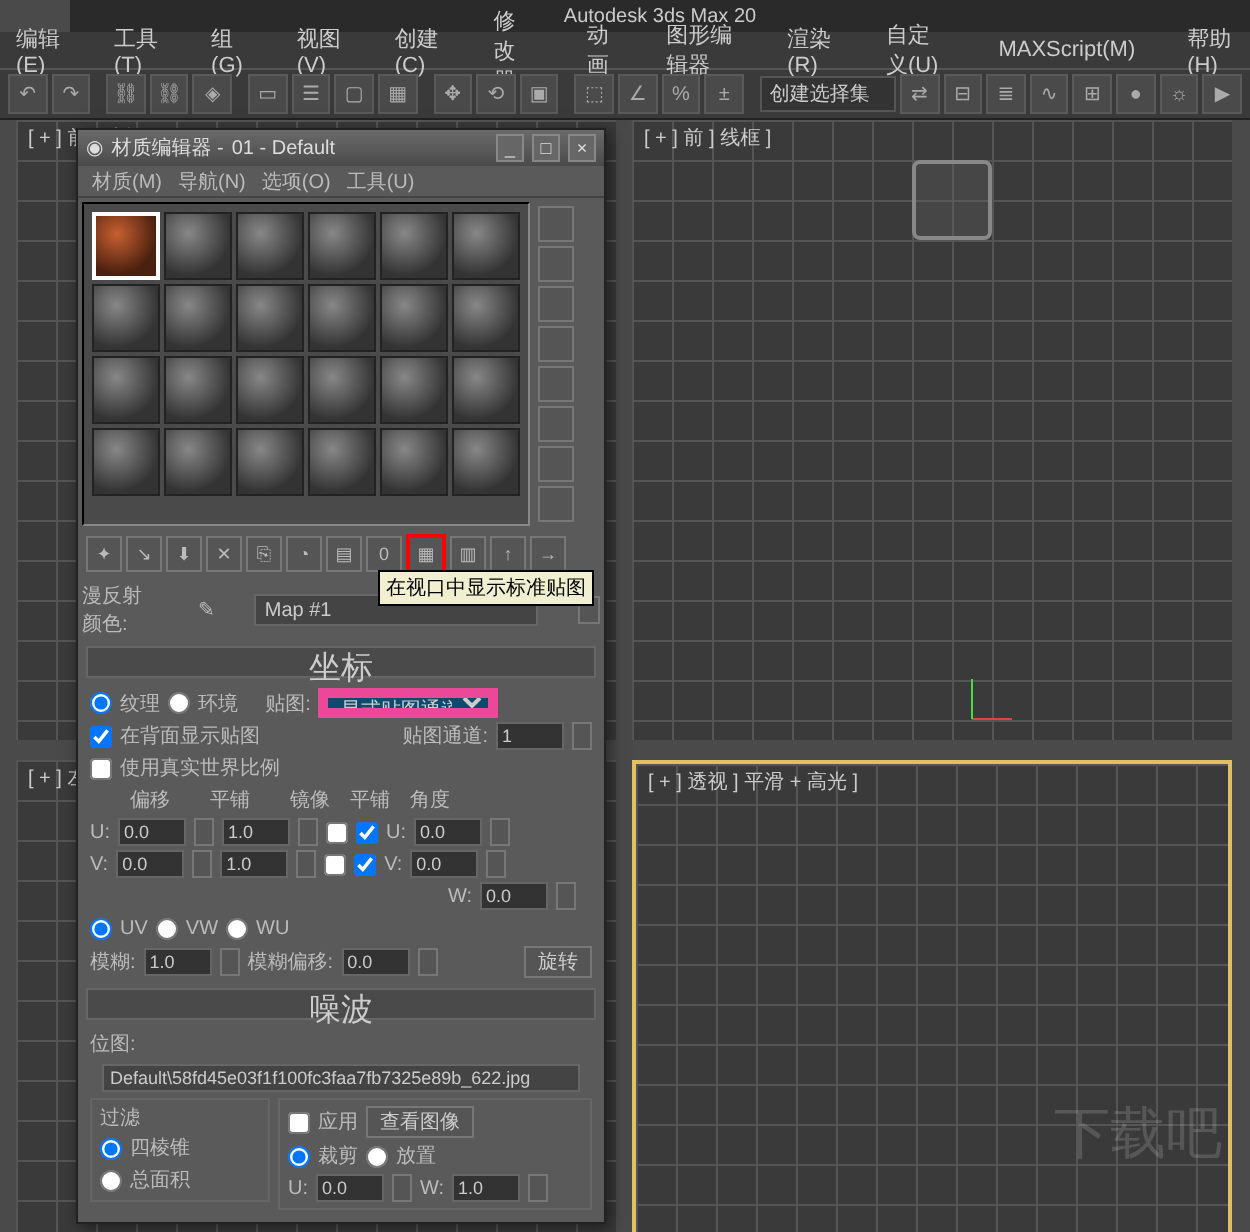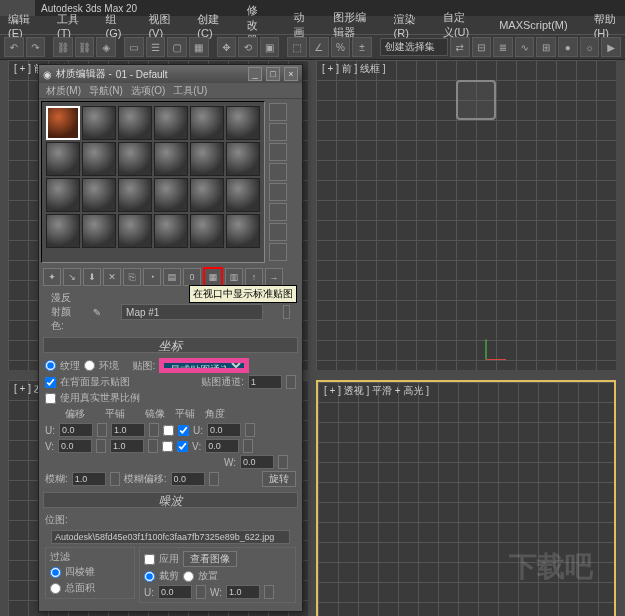--- a/index.html
+++ b/index.html
@@ -1,19 +1,19 @@
 <!DOCTYPE html>
 <html><head>
 <meta charset="utf-8">
 <style>
 * { margin: 0; padding: 0; box-sizing: border-box; font-family: "Microsoft YaHei", sans-serif; }
 body { background: #4a4a4a; width: 625px; height: 616px; overflow: hidden; position: relative; color: #bbb; font-size: 11px; }
 
 
-.titlebar { height: 16px; background: #2a2a2a; display: flex; align-items: center; justify-content: flex-start; padding: 0 6px; gap: 10px; margin-left: 35px; }
+.titlebar { height: 16px; background: #2a2a2a; display: flex; align-items: center; justify-content: center; padding: 0 6px; gap: 10px; margin-left: 35px; }
 .titlebar span { color: #ccc; font-size: 10px; }
 
 
 .menubar { height: 18px; background: #3a3a3a; display: flex; align-items: center; padding: 0 4px; gap: 18px; }
 .menubar .mitem { color: #ccc; font-size: 11px; padding: 0 4px; cursor: pointer; }
 
 
 .toolbar { height: 26px; background: #3a3a3a; display: flex; align-items: center; padding: 0 4px; gap: 2px; border-top: 1px solid #555; border-bottom: 1px solid #222; }
 .tbtn { width: 20px; height: 20px; background: #4a4a4a; border: 1px solid #5a5a5a; display: flex; align-items: center; justify-content: center; cursor: pointer; font-size: 10px; color: #aaa; }
 .tsep { width: 4px; }
@@ -48,37 +48,37 @@
 .slot { width: 34px; height: 34px; background: radial-gradient(circle at 35% 30%, #888, #333 70%); border: 1px solid #222; cursor: pointer; }
 .slot.sel { border: 2px solid #fff; background: radial-gradient(circle at 35% 30%, #c86030, #4a2010 70%); }
 .me-sidetools { width: 22px; display: flex; flex-direction: column; gap: 2px; padding: 4px 2px; }
 .stool { width: 18px; height: 18px; background: #555; border: 1px solid #777; cursor: pointer; }
 
 .me-row { display: flex; align-items: center; gap: 2px; padding: 2px 4px; }
 .me-toolrow .tb2 { width: 18px; height: 18px; background: #555; border: 1px solid #777; cursor: pointer; display: flex; align-items: center; justify-content: center; font-size: 9px; }
 .me-toolrow .highlight { border: 2px solid #f00; width: 20px; height: 20px; }
 .tooltip { position: absolute; background: #f0f0d0; color: #000; border: 1px solid #000; font-size: 10px; padding: 1px 3px; z-index: 20; }
 
-.namebar { display: flex; align-items: center; gap: 20px; padding: 2px 12px; font-size: 10px; }
+.namebar { display: flex; align-items: center; gap: 20px; padding: 2px 2px; font-size: 10px; }
 .namebar input { flex: 1; height: 16px; background: #444; border: 1px solid #666; color: #ccc; font-size: 10px; padding: 0 4px; }
 .dropbtn { width: 14px; height: 14px; background: #555; border: 1px solid #777; cursor: pointer; }
 
-.rollout-hdr { height: 16px; background: #4a4a4a; border: 1px solid #666; text-align: center; font-size: 12px; color: #ccc; margin: 2px 4px; cursor: pointer; font-style: italic; }
+.rollout-hdr { height: 16px; background: #4a4a4a; border: 1px solid #666; text-align: center; font-size: 16px; color: #ccc; margin: 2px 4px; cursor: pointer; }
 .rollout-body { padding: 2px 6px; font-size: 10px; color: #bbb; }
 .rb-row { display: flex; align-items: center; gap: 4px; padding: 1px 0; min-height: 16px; }
 .rb-row label { font-size: 10px; }
 input[type=radio], input[type=checkbox] { width: 11px; height: 11px; }
 .combo { height: 15px; background: #0c4a6e; border: 5px solid #ec4899; color: #ccc; font-size: 10px; padding: 0 2px; }
 .spinner { width: 34px; height: 14px; background: #333; border: 1px solid #666; color: #ccc; font-size: 9px; padding: 0 2px; }
 .spinbtn { width: 10px; height: 14px; background: #555; border: 1px solid #777; cursor: pointer; }
 .btn { height: 16px; background: #555; border: 1px solid #777; color: #ccc; font-size: 10px; padding: 0 6px; cursor: pointer; }
 
 .bitmap-path { background: #444; border: 1px solid #666; color: #ccc; font-size: 9px; padding: 1px 3px; margin: 2px 6px; overflow: hidden; white-space: nowrap; }
 
-.watermark { position: absolute; right: 32px; bottom: 30px; font-size: 28px; color: rgba(255,255,255,0.15); font-weight: bold; z-index: 5; pointer-events: none; }
+.watermark { position: absolute; right: 14px; bottom: 30px; font-size: 28px; color: rgba(255,255,255,0.15); font-weight: normal; z-index: 5; pointer-events: none; }
 </style>
 </head>
 <body>
 
 <div class="titlebar">
   <span>Autodesk 3ds Max  20</span>
 </div>
 
 <div class="menubar">
   <span class="mitem">编辑(E)</span>
@@ -279,38 +279,46 @@
       <label>V:</label>
       <input class="spinner" value="0.0" style="">
         <div class="spinbtn"></div>
     </div>
     <div class="rb-row" style="justify-content:flex-end; padding-right:8px;">
       <label>W:</label>
       <input class="spinner" value="0.0" style="">
         <div class="spinbtn"></div>
     </div>
     <div class="rb-row">
+      <input type="radio" checked="" style="">
+        <label>UV</label>
+      <input type="radio" style="">
+        <label>VW</label>
+      <input type="radio" style="">
+        <label>WU</label>
+    </div>
+    <div class="rb-row">
       <label>模糊:</label>
       <input class="spinner" value="1.0" style="">
         <div class="spinbtn"></div>
       <label>模糊偏移:</label>
       <input class="spinner" value="0.0" style="">
         <div class="spinbtn"></div>
       <span style="flex:1"></span>
       <button class="btn">旋转</button>
     </div>
   </div>
 
   <div class="rollout-hdr">噪波</div>
 
   <div class="rollout-body">
     <div class="rb-row">
       <label>位图:</label>
     </div>
-    <div class="bitmap-path">Autodesk\58fd45e03f1f100fc3faa7fb7325e89b_622.jpg</div>
+    <div class="bitmap-path">Default\58fd45e03f1f100fc3faa7fb7325e89b_622.jpg</div>
     <div class="rb-row" style="align-items:flex-start;">
       <div style="flex:0 0 90px;">
         <div style="border:1px solid #666; padding:2px 4px; margin-bottom:2px;">
           <label>过滤</label>
           <div class="rb-row">
               <input type="radio" checked="" style="">
               <label>四棱锥</label>
             </div>
           <div class="rb-row">
               <input type="radio" style="">

